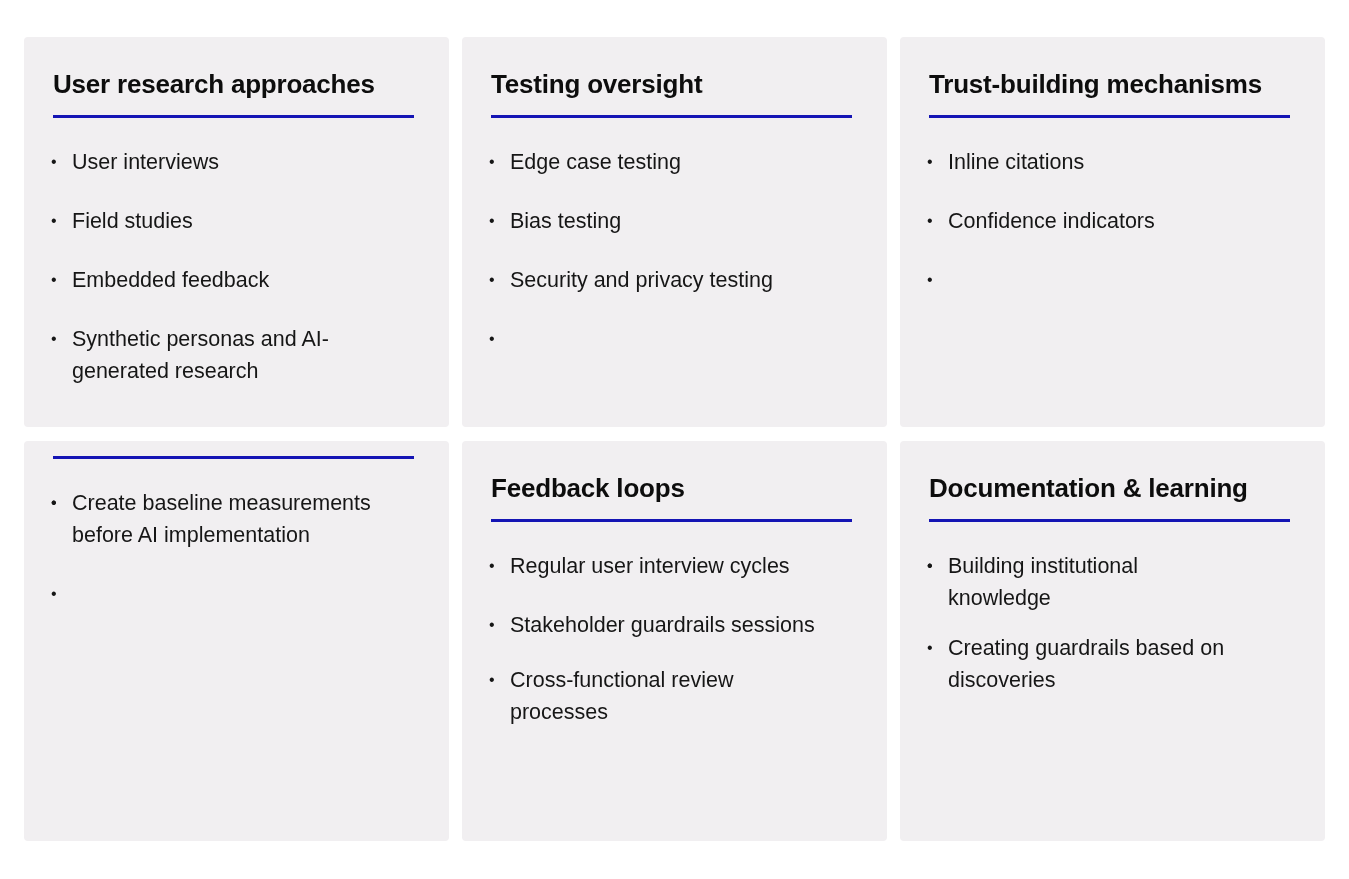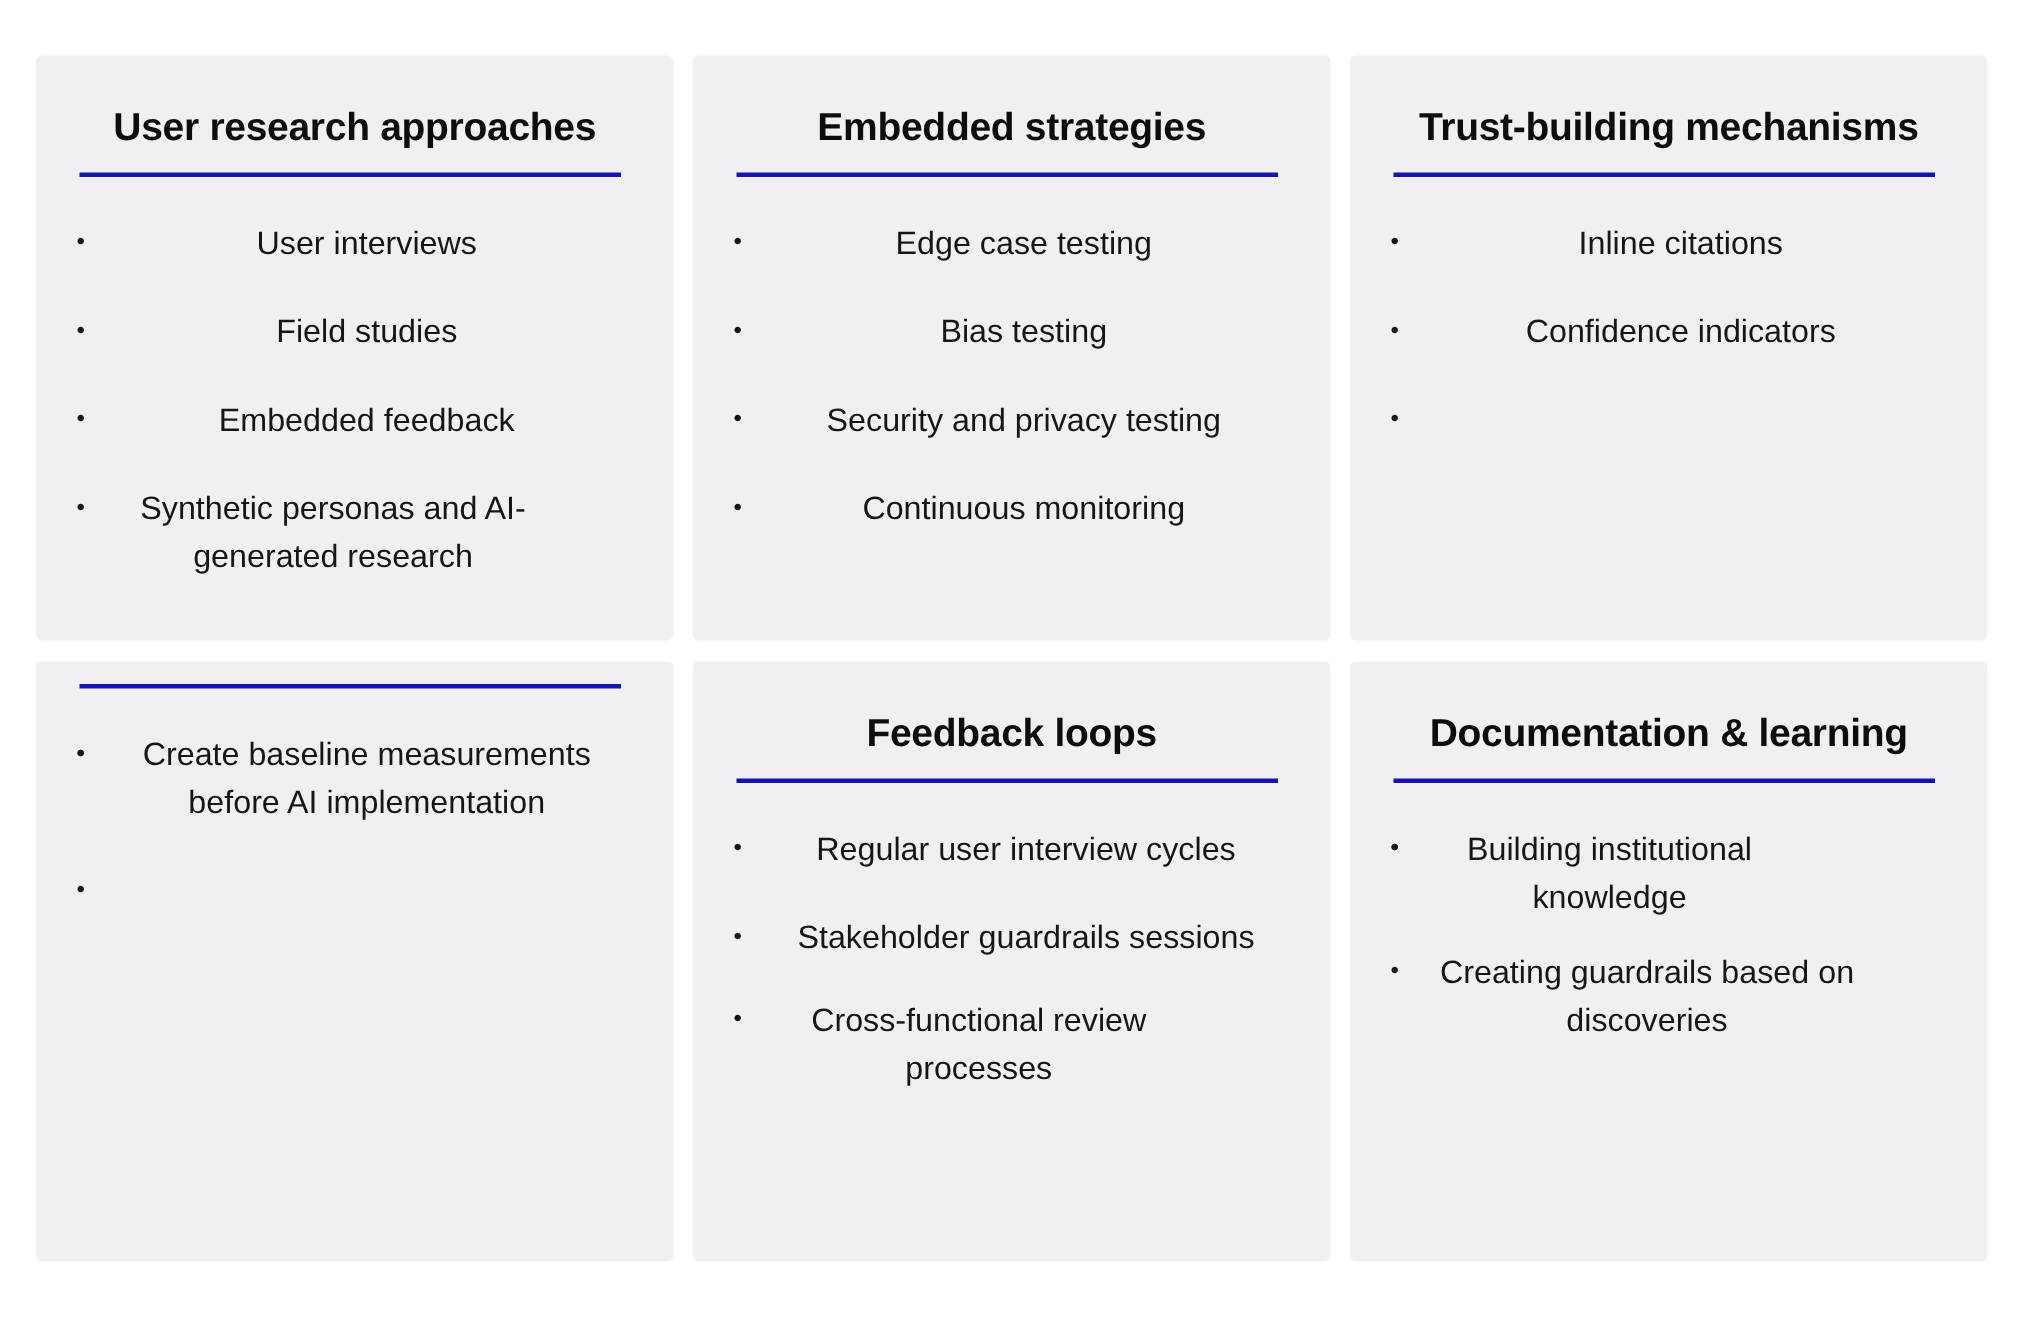--- a/index.html
+++ b/index.html
@@ -24,21 +24,20 @@
       grid-template-rows: 390px 400px;
       column-gap: 13px;
       row-gap: 14px;
     }
     .card {
       background: #f1eff1;
       border-radius: 4px;
       padding: 0 29px;
       box-sizing: border-box;
       position: relative;
-      text-align: center;
     }
     .card-title {
       margin: 0;
       padding-top: 31px;
       font-size: 26px;
       font-weight: 700;
       line-height: 32px;
       letter-spacing: -0.2px;
       color: #0d0d0d;
     }
@@ -82,27 +81,27 @@
     <div class="card-rule"></div>
     <ul class="card-list">
       <li><span class="bullet">•</span><span>User interviews</span></li>
       <li><span class="bullet">•</span><span>Field studies</span></li>
       <li><span class="bullet">•</span><span>Embedded feedback</span></li>
       <li style="max-width:300px"><span class="bullet">•</span><span>Synthetic personas and AI-generated research</span></li>
     </ul>
   </section>
 
   <section class="card">
-    <h2 class="card-title">Embedded strategies</h2>
+    <h2 class="card-title">Testing oversight</h2>
     <div class="card-rule"></div>
     <ul class="card-list">
       <li><span class="bullet">•</span><span>Edge case testing</span></li>
       <li><span class="bullet">•</span><span>Bias testing</span></li>
       <li><span class="bullet">•</span><span>Security and privacy testing</span></li>
-      <li><span class="bullet">•</span><span>Continuous monitoring</span></li>
+      <li><span class="bullet">•</span></li>
     </ul>
   </section>
 
   <section class="card">
     <h2 class="card-title">Trust-building mechanisms</h2>
     <div class="card-rule"></div>
     <ul class="card-list">
       <li><span class="bullet">•</span><span>Inline citations</span></li>
       <li><span class="bullet">•</span><span>Confidence indicators</span></li>
       <li><span class="bullet">•</span></li>

